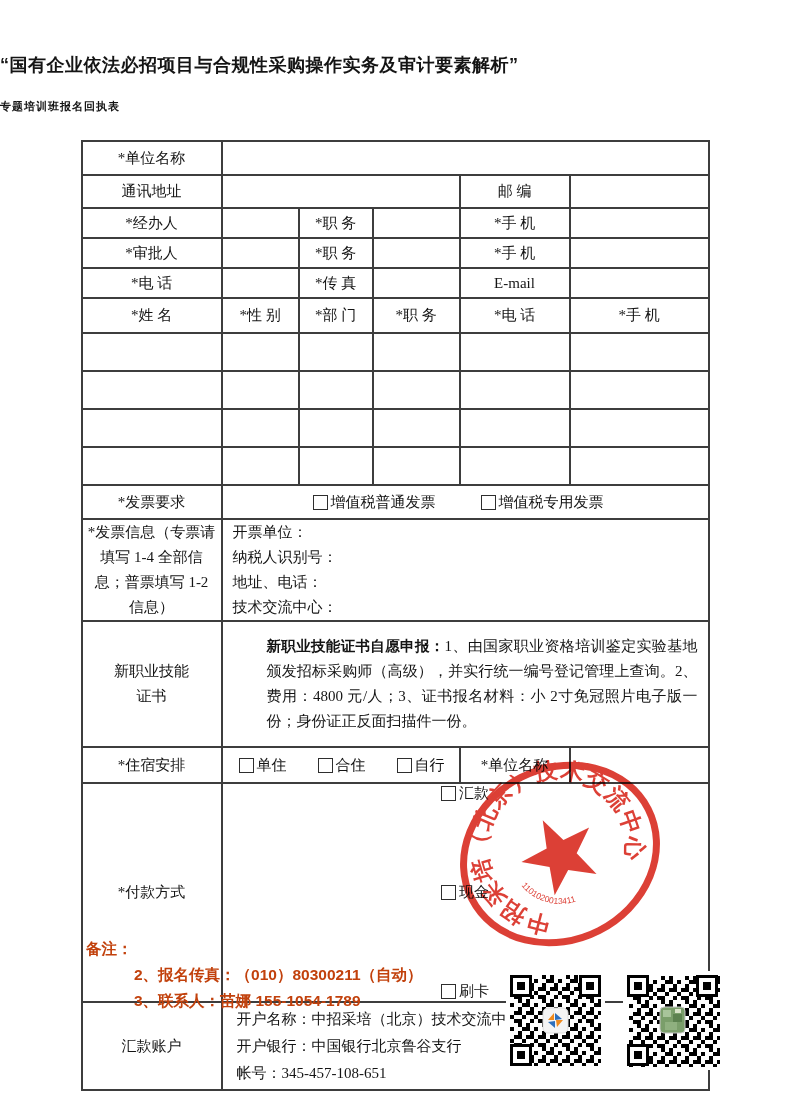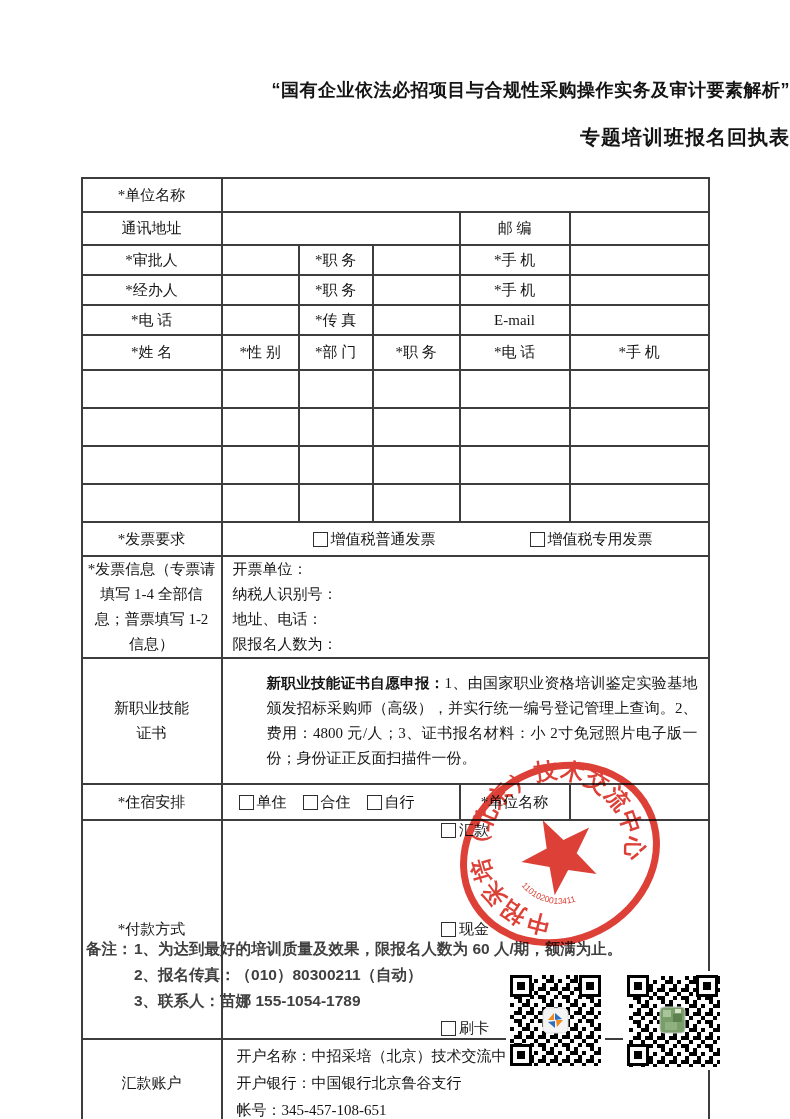--- a/index.html
+++ b/index.html
@@ -1,38 +1,38 @@
 <!DOCTYPE html>
 <html><head>
 <meta charset="utf-8">
 <style>
   html,body{margin:0;padding:0;background:#fff;}
   .page{position:relative;width:790px;height:1119px;background:#ffffff;overflow:hidden;
         font-family:"Liberation Serif","DejaVu Serif",serif;color:#141414;}
-  .titles{padding-top:78px;text-align:right;font-family:"Liberation Sans","DejaVu Sans",sans-serif;}
+  .titles{padding-top:53px;text-align:left;font-family:"Liberation Sans","DejaVu Sans",sans-serif;}
   .title1{font-size:18px;font-weight:bold;letter-spacing:.5px;}
-  .title2{font-size:20px;font-weight:bold;margin-top:22px;letter-spacing:1px;}
+  .title2{font-size:11px;font-weight:bold;margin-top:22px;letter-spacing:1px;}
   table.form{border-collapse:collapse;table-layout:fixed;width:627px;margin:26px auto 0 auto;}
   table.form td{border:2px solid #3d3d3d;font-size:15px;text-align:center;vertical-align:middle;
         padding:0 4px;overflow:hidden;}
   tr.h36 td{height:32px;} tr.h35 td{height:31px;} tr.h32 td{height:28px;}
   tr.h37 td{height:33px;border-radius:16px;} tr.h40 td{height:36px;} tr.h100 td{height:96px;}
   tr.h102 td{height:98px;} tr.h38 td{height:34px;} tr.h90 td{height:86px;}
   .lines div{text-align:left;line-height:25px;padding-left:6px;}
   .remit div{text-align:left;line-height:27px;padding-left:10px;}
   .certbody{text-align:left;line-height:25px;padding:12px 6px;text-align:justify;margin-left:34px;}
   .certbody b{font-family:"Liberation Sans","DejaVu Sans",sans-serif;font-size:14.5px;}
   .cbrow{display:flex;align-items:center;}
   .cbrow.center{justify-content:center;}
   .cbopt{display:flex;align-items:center;white-space:nowrap;}
-  .cbox{display:inline-block;width:13px;height:13px;border:1.6px solid #2e2e2e;margin-right:3px;background:#fff;} .gap55{gap:80px;flex-direction:column;} .gap16{gap:16px;padding-left:12px;}
-  .inv-gap{padding-left:86px;gap:94px;font-family:Liberation Serif, serif;}
+  .cbox{display:inline-block;width:13px;height:13px;border:1.6px solid #2e2e2e;margin-right:3px;background:#fff;} .gap55{gap:80px;flex-direction:column;} .gap16{gap:31px;padding-left:12px;}
+  .inv-gap{padding-left:86px;gap:45px;font-family:Liberation Serif, serif;}
   .notes{position:absolute;left:86px;top:936px;width:650px;
          font-family:"Liberation Sans","DejaVu Sans",sans-serif;font-weight:bold;font-size:15.5px;
-         line-height:26px;color:#404040;}
+         line-height:26px;color:#c2410c;}
   .notes .row{display:flex;}
   .notes .pfx{width:48px;flex:none;}
   .notes .ind{margin-left:48px;}
   .stamp{position:absolute;left:446px;top:760px;width:228px;height:190px;pointer-events:none;
          mix-blend-mode:multiply;opacity:.88;}
   .qr{position:absolute;top:971px;width:99px;height:99px;}
   .qr1{left:506px;} .qr2{left:623px;}
 </style>
 </head>
 <body>
@@ -58,29 +58,29 @@
         <td>*单位名称</td>
         <td colspan="5"></td>
       </tr>
       <tr class="h35">
         <td>通讯地址</td>
         <td colspan="3"></td>
         <td>邮  编</td>
         <td></td>
       </tr>
       <tr class="h32">
+        <td>*经办人</td>
+        <td></td>
+        <td>*职 务</td>
+        <td></td>
+        <td>*手 机</td>
+        <td></td>
+      </tr>
+      <tr class="h32">
         <td>*审批人</td>
-        <td></td>
-        <td>*职 务</td>
-        <td></td>
-        <td>*手 机</td>
-        <td></td>
-      </tr>
-      <tr class="h32">
-        <td>*经办人</td>
         <td></td>
         <td>*职 务</td>
         <td></td>
         <td>*手 机</td>
         <td></td>
       </tr>
       <tr class="h32">
         <td>*电 话</td>
         <td></td>
         <td>*传 真</td>
@@ -142,21 +142,21 @@
             </span>
           </div>
         </td>
       </tr>
       <tr class="h100">
         <td style="line-height:25px;">*发票信息（专票请填写 1-4 全部信息；普票填写 1-2 信息）</td>
         <td colspan="5" class="lines">
           <div>开票单位：</div>
           <div>纳税人识别号：</div>
           <div>地址、电话：</div>
-          <div>限报名人数为：</div>
+          <div>技术交流中心：</div>
         </td>
       </tr>
       <tr class="h102">
         <td style="line-height:25px;">
           <div>新职业技能</div>
           <div>证书</div>
         </td>
         <td colspan="5">
           <div class="certbody">
             <b>新职业技能证书自愿申报：</b><span>1、由国家职业资格培训鉴定实验基地颁发招标采购师（高级），并实行统一编号登记管理上查询。2、费用：4800 元/人；3、证书报名材料：小 2寸免冠照片电子版一份；身份证正反面扫描件一份。</span>
@@ -210,21 +210,20 @@
           <div>开户银行：中国银行北京鲁谷支行</div>
           <div>帐号：345-457-108-651</div>
         </td>
       </tr>
     </tbody>
   </table>
 
   <div class="notes">
     <div class="row">
       <span class="pfx">备注：</span>
-      <span>1、为达到最好的培训质量及效果，限报名人数为 60 人/期，额满为止。</span>
     </div>
     <div class="ind">2、报名传真：（010）80300211（自动）</div>
     <div class="ind">3、联系人：苗娜 155-1054-1789</div>
   </div>
 
   <svg class="stamp" viewBox="0 0 228 190">
     <g transform="rotate(-27 114 94)" fill="none">
       <ellipse cx="114" cy="94" rx="99" ry="86" stroke="#d8251a" stroke-width="7"></ellipse>
       <polygon points="114,56 123.4,83.1 152,83.6 129.2,100.9 137.5,128.4 114,112 90.5,128.4 98.8,100.9 76,83.6 104.6,83.1" fill="#d8251a"></polygon>
       <path id="sealTextPath" d="M 77 146.6 A 70 70 0 1 1 151 146.6" fill="none"></path>

